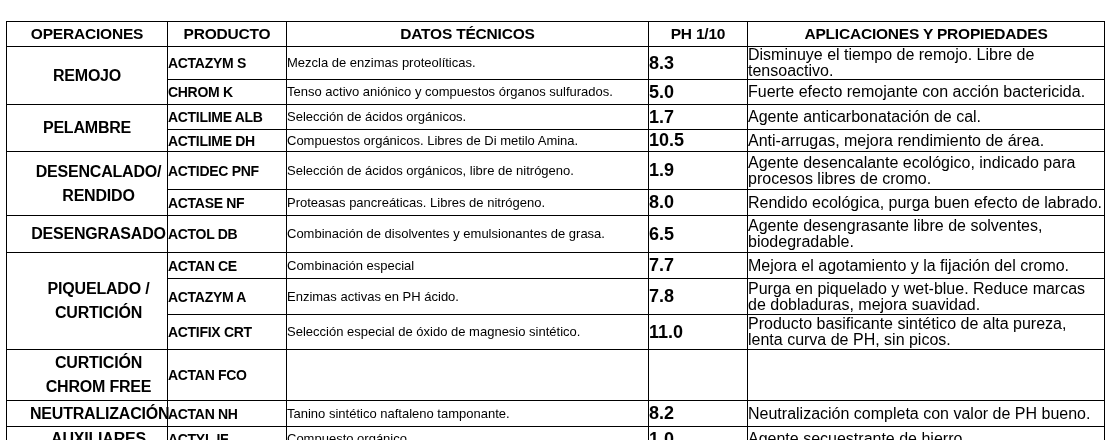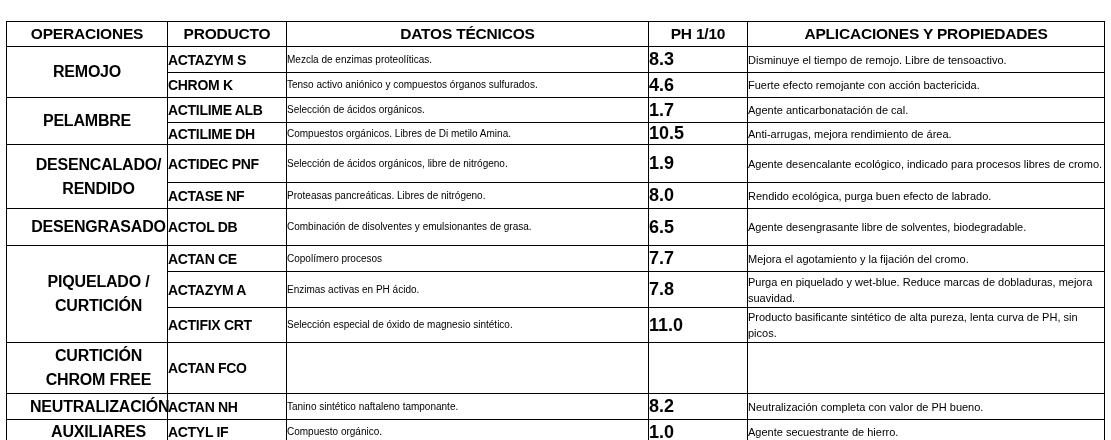--- a/index.html
+++ b/index.html
@@ -20,23 +20,23 @@
   th {
     font-weight: bold; font-size: 15.5px; text-align: center; height: 24px;
     letter-spacing: -0.2px;
   }
   td.op {
     font-weight: bold; font-size: 16px; text-align: center; vertical-align: top;
     line-height: 24px; letter-spacing: -0.2px; padding-top: 0;
   }
   td.op.mid { vertical-align: middle; padding-left: 23px; }
   td.prod { font-weight: bold; font-size: 14px; text-align: left; letter-spacing: -0.3px; }
-  td.desc { font-size: 10px; padding-left: 10px; line-height: 16px; }
+  td.desc { font-size: 13px; padding-left: 10px; line-height: 16px; }
   td.ph { font-weight: bold; font-size: 18px; text-align: left; }
-  td.app { font-size: 11px; padding-left: 10px; padding-right: 4px; line-height: 16px; }
+  td.app { font-size: 16px; padding-left: 10px; padding-right: 4px; line-height: 16px; }
   .op-text { display: block; }
 </style>
 </head>
 <body>
 
 <table class="spec">
   <colgroup>
     <col style="width:161px">
     <col style="width:119px">
     <col style="width:362px">
@@ -57,21 +57,21 @@
     <tr style="height:26px">
       <td class="op" rowspan="2">REMOJO</td>
       <td class="prod">ACTAZYM S</td>
       <td class="desc">Mezcla de enzimas proteolíticas.</td>
       <td class="ph">8.3</td>
       <td class="app">Disminuye el tiempo de remojo. Libre de tensoactivo.</td>
     </tr>
     <tr style="height:25px">
       <td class="prod">CHROM K</td>
       <td class="desc">Tenso activo aniónico y compuestos órganos sulfurados.</td>
-      <td class="ph">4.6</td>
+      <td class="ph">5.0</td>
       <td class="app">Fuerte efecto remojante con acción bactericida.</td>
     </tr>
 
     <tr style="height:25px">
       <td class="op" rowspan="2">PELAMBRE</td>
       <td class="prod">ACTILIME ALB</td>
       <td class="desc">Selección de ácidos orgánicos.</td>
       <td class="ph">1.7</td>
       <td class="app">Agente anticarbonatación de cal.</td>
     </tr>
@@ -106,21 +106,21 @@
       <td class="ph">6.5</td>
       <td class="app">Agente desengrasante libre de solventes, biodegradable.</td>
     </tr>
 
     <tr style="height:26px">
       <td class="op mid" rowspan="3">
         <span class="op-text">PIQUELADO /</span>
         <span class="op-text">CURTICIÓN</span>
       </td>
       <td class="prod">ACTAN CE</td>
-      <td class="desc">Copolímero procesos</td>
+      <td class="desc">Combinación especial</td>
       <td class="ph">7.7</td>
       <td class="app">Mejora el agotamiento y la fijación del cromo.</td>
     </tr>
     <tr style="height:36px">
       <td class="prod">ACTAZYM A</td>
       <td class="desc">Enzimas activas en PH ácido.</td>
       <td class="ph">7.8</td>
       <td class="app">Purga en piquelado y wet-blue. Reduce marcas de dobladuras, mejora suavidad.</td>
     </tr>
     <tr style="height:35px">

